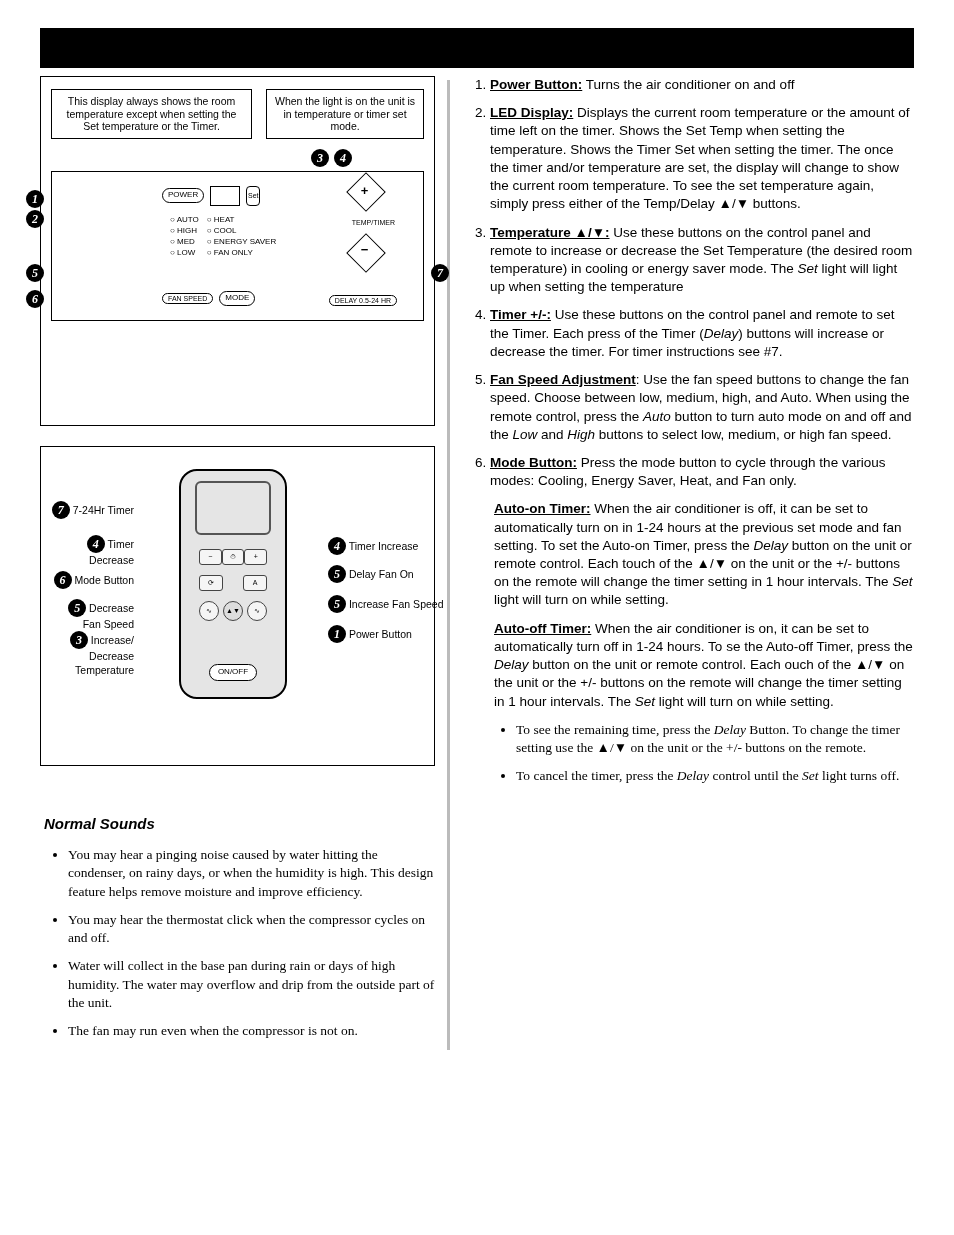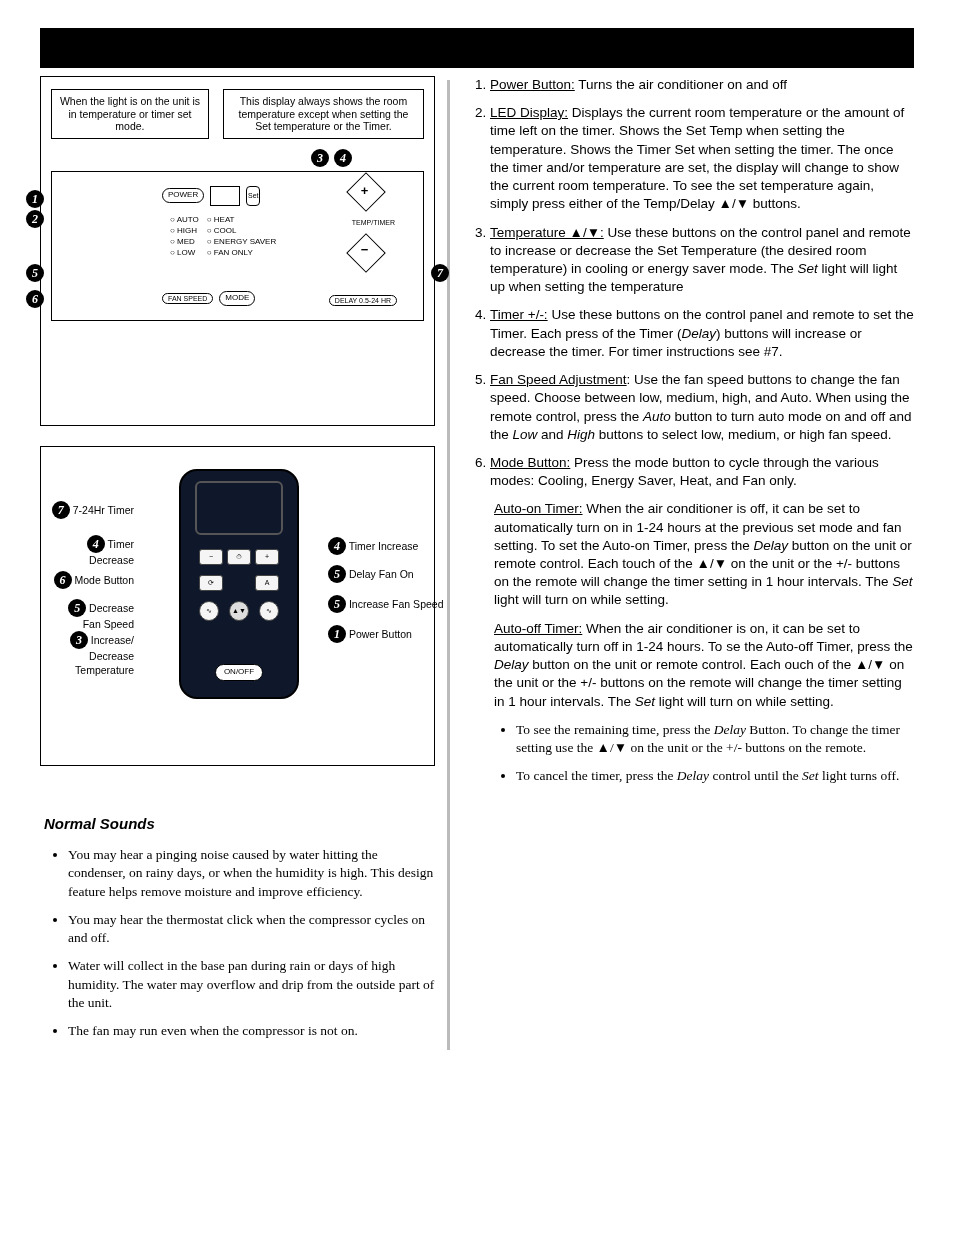--- a/index.html
+++ b/index.html
@@ -77,25 +77,25 @@
   }
   .nb-abs { position:absolute; }
   .footer-label {
     font-size:10.5px;
     text-align:right;
     padding-right:50px;
     margin-top:4px;
   }
   .remote-outer {
     margin: 10px auto 0 auto;
-    width:120px;height:230px;
+    width:108px;height:230px;
     border:2px solid #000;
     border-radius:18px;
     position:relative;
-    background:#0f172a;
+    background:#e5e5e5;
   }
   .remote-screen {
     position:absolute;
     top:10px;left:14px;right:14px;height:54px;
     border:2px solid #555;
     border-radius:6px;
   }
   .remote-row { position:absolute; left:18px; right:18px; display:flex; justify-content:space-between; }
   .rbtn {
     width:24px;height:16px;border:1px solid #444;border-radius:3px;font-size:7px;
@@ -103,40 +103,40 @@
   }
   .rbtn.round { width:20px;height:20px;border-radius:50%; }
   .remote-wrap { position:relative; height:280px;}
   .label-l { position:absolute; font-size:10.5px; text-align:right; width:85px;}
   .label-r { position:absolute; font-size:10.5px; text-align:left; width:120px;}
   .normal-heading { font-weight:bold; font-style:italic; font-size:15px; margin:28px 0 8px 4px;}
   ul.bul { list-style: disc; padding-left:28px; margin:4px 0;font-family:Liberation Serif, serif; }
   ul.bul li { margin-bottom:10px; }
   ol.num { list-style: decimal; padding-left:28px; margin:0; }
   ol.num > li { margin-bottom:10px; }
-  .key { font-weight:normal; text-decoration: underline; }
+  .key { font-weight:bold; text-decoration: underline; }
   .ikey { font-style:italic; }
   .indent-block { margin-left:32px; margin-bottom:10px;}
   .tri { border:1px solid #000; width:28px;height:28px; transform:rotate(45deg); background:#fff;}
   .tri-wrap { position:absolute; display:flex; flex-direction:column; gap:12px; }
 </style>
 </head>
 <body>
 
 <div class="page">
   <div class="blackbar"></div>
 
   <div class="columns">
 
     <div class="col-left">
 
       <div class="panel-box tall">
         <div class="callout-row">
+          <div class="callout-box a">This display always shows the room temperature except when setting the Set temperature or the Timer.</div>
           <div class="callout-box b">When the light is on the unit is in temperature or timer set mode.</div>
-          <div class="callout-box a">This display always shows the room temperature except when setting the Set temperature or the Timer.</div>
         </div>
 
         <div style="position:relative;height:18px;">
           <span class="numbadge nb-abs" style="right:95px;top:0">3</span>
           <span class="numbadge nb-abs" style="right:72px;top:0">4</span>
         </div>
 
         <div class="control-rect">
 
           <span class="numbadge nb-abs" style="left:-26px;top:18px">1</span>

